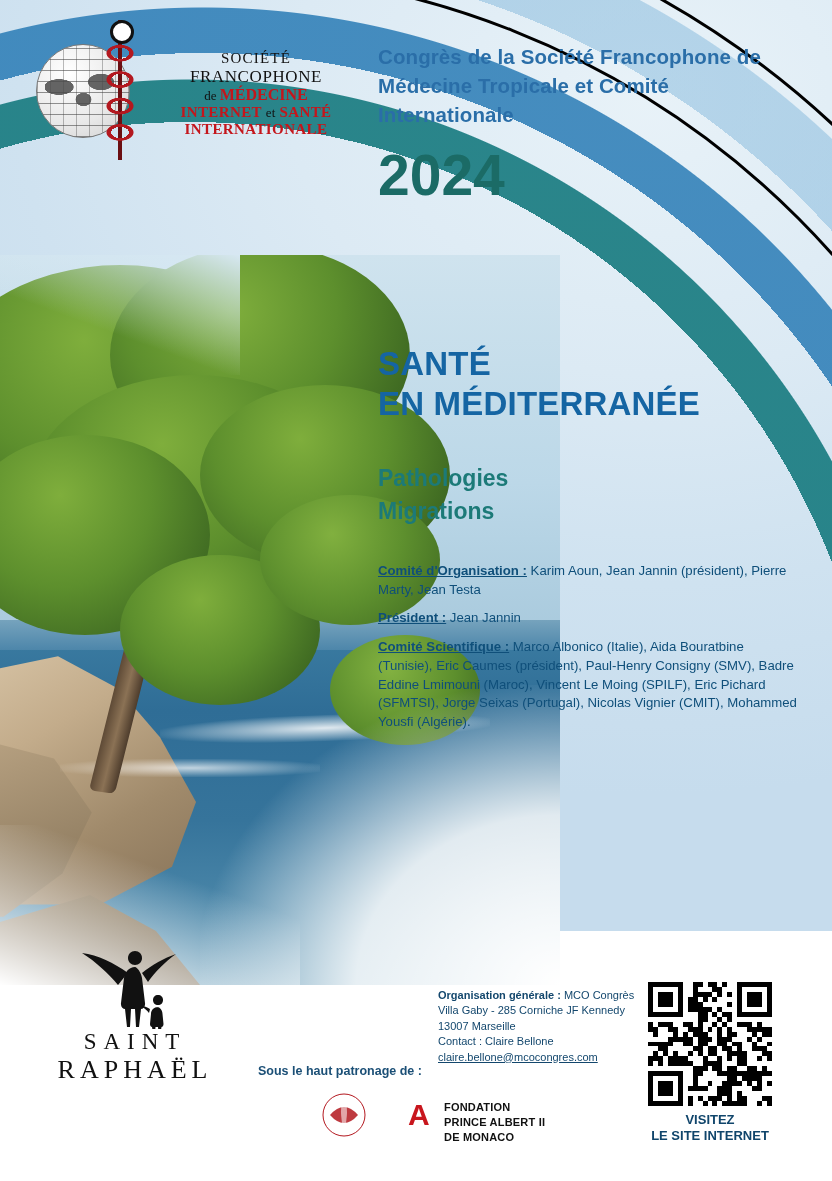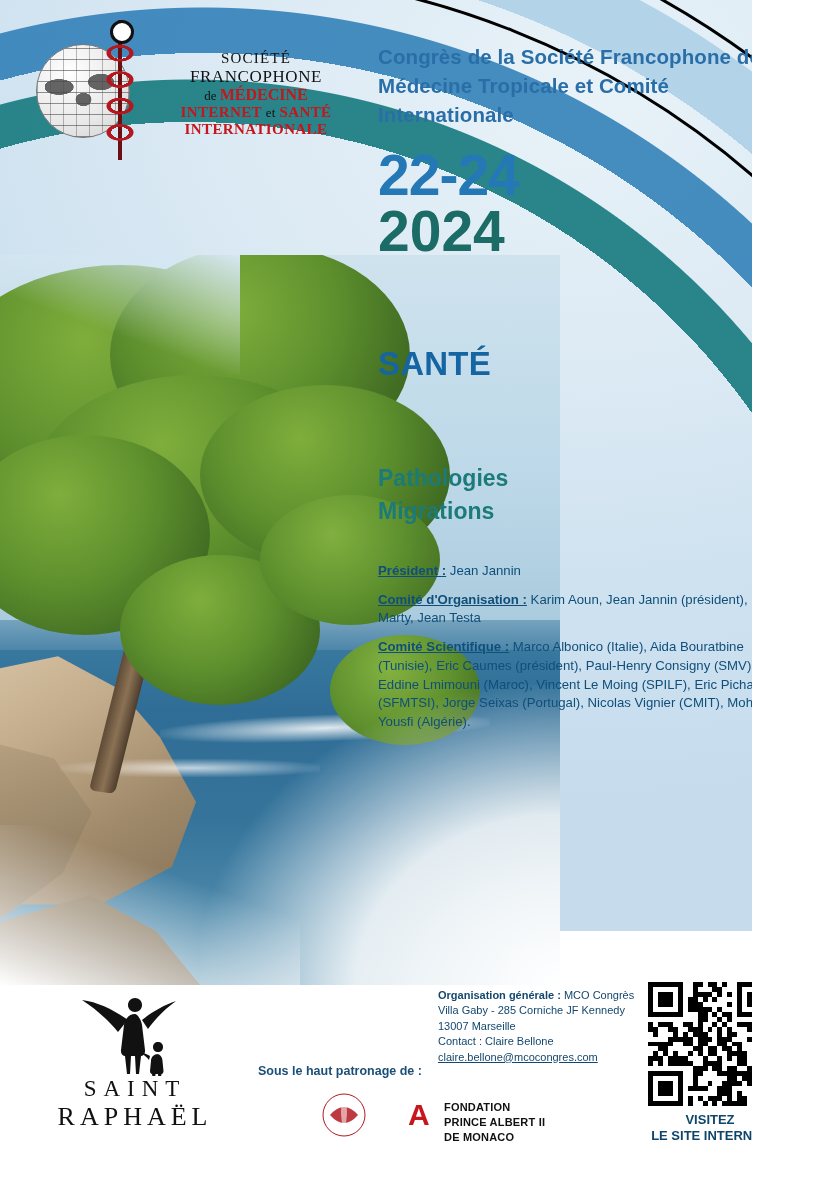--- a/index.html
+++ b/index.html
@@ -5,21 +5,21 @@
   html, body {
     margin: 0;
     padding: 0;
     background: #ffffff;
   }
   body {
     font-family: "Liberation Sans", sans-serif;
   }
   .poster {
     position: relative;
-    width: 752px;
+    width: 832px;
     height: 1181px;
     overflow: hidden;
     background: #ffffff;
   }
 
   
   .bg-sky {
     position: absolute;
     left: 0; top: 0; right: 0; bottom: 0;
     background:
@@ -305,21 +305,21 @@
     text-align:center;
     color:#10456b;
     font-size: 13px;
     font-weight: 700;
     line-height: 1.25;
   }
 
   
   .raphael {
     position:absolute;
-    left: 40px; top: 990px;
+    left: 40px; top: 943px;
     width: 190px; height: 150px;
     text-align:center;
   }
   .raphael .ang {
     position:relative; height: 86px;
   }
   .raphael .txt1 {
     font-family: "Liberation Serif", serif;
     font-size: 23px; letter-spacing: 7px; color:#111; font-weight:400;
   }
@@ -423,39 +423,39 @@
       <div class="l2">FRANCOPHONE</div>
       <div class="l3"><span class="small">de </span><span class="red">MÉDECINE</span></div>
       <div class="l4"><span>INTERNET</span><span class="small"> et </span><span>SANTÉ</span></div>
       <div class="l4">INTERNATIONALE</div>
     </div>
   </div>
 
   <div class="congress-title">Congrès de la Société Francophone de Médecine Tropicale et Comité Internationale</div>
 
   <div class="dates">
-    <div class="d1">22-24</div>
     <div class="d3">2024</div>
   </div>
 
   <div class="theme">
     <div>SANTÉ</div>
+    <div>EN MÉDITERRANÉE</div>
   </div>
 
   <div class="subtheme">
     <div>Pathologies</div>
     <div>Migrations</div>
   </div>
 
   <div class="committees">
     <div class="blk">
-      <span class="lbl">Président :</span><span> Jean Jannin</span>
+      <span class="lbl">Comité d'Organisation :</span><span> Karim Aoun, Jean Jannin (président), Pierre Marty, Jean Testa</span>
     </div>
     <div class="blk">
-      <span class="lbl">Comité d'Organisation :</span><span> Karim Aoun, Jean Jannin (président), Pierre Marty, Jean Testa</span>
+      <span class="lbl">Président :</span><span> Jean Jannin</span>
     </div>
     <div class="blk">
       <span class="lbl">Comité Scientifique :</span><span> Marco Albonico (Italie), Aida Bouratbine (Tunisie), Eric Caumes (président), Paul-Henry Consigny (SMV), Badre Eddine Lmimouni (Maroc), Vincent Le Moing (SPILF), Eric Pichard (SFMTSI), Jorge Seixas (Portugal), Nicolas Vignier (CMIT), Mohammed Yousfi (Algérie).</span>
     </div>
   </div>
 
   <div class="org-info">
     <div><b>Organisation générale :</b><span> MCO Congrès</span></div>
     <div>Villa Gaby - 285 Corniche JF Kennedy</div>
     <div>13007 Marseille</div>

